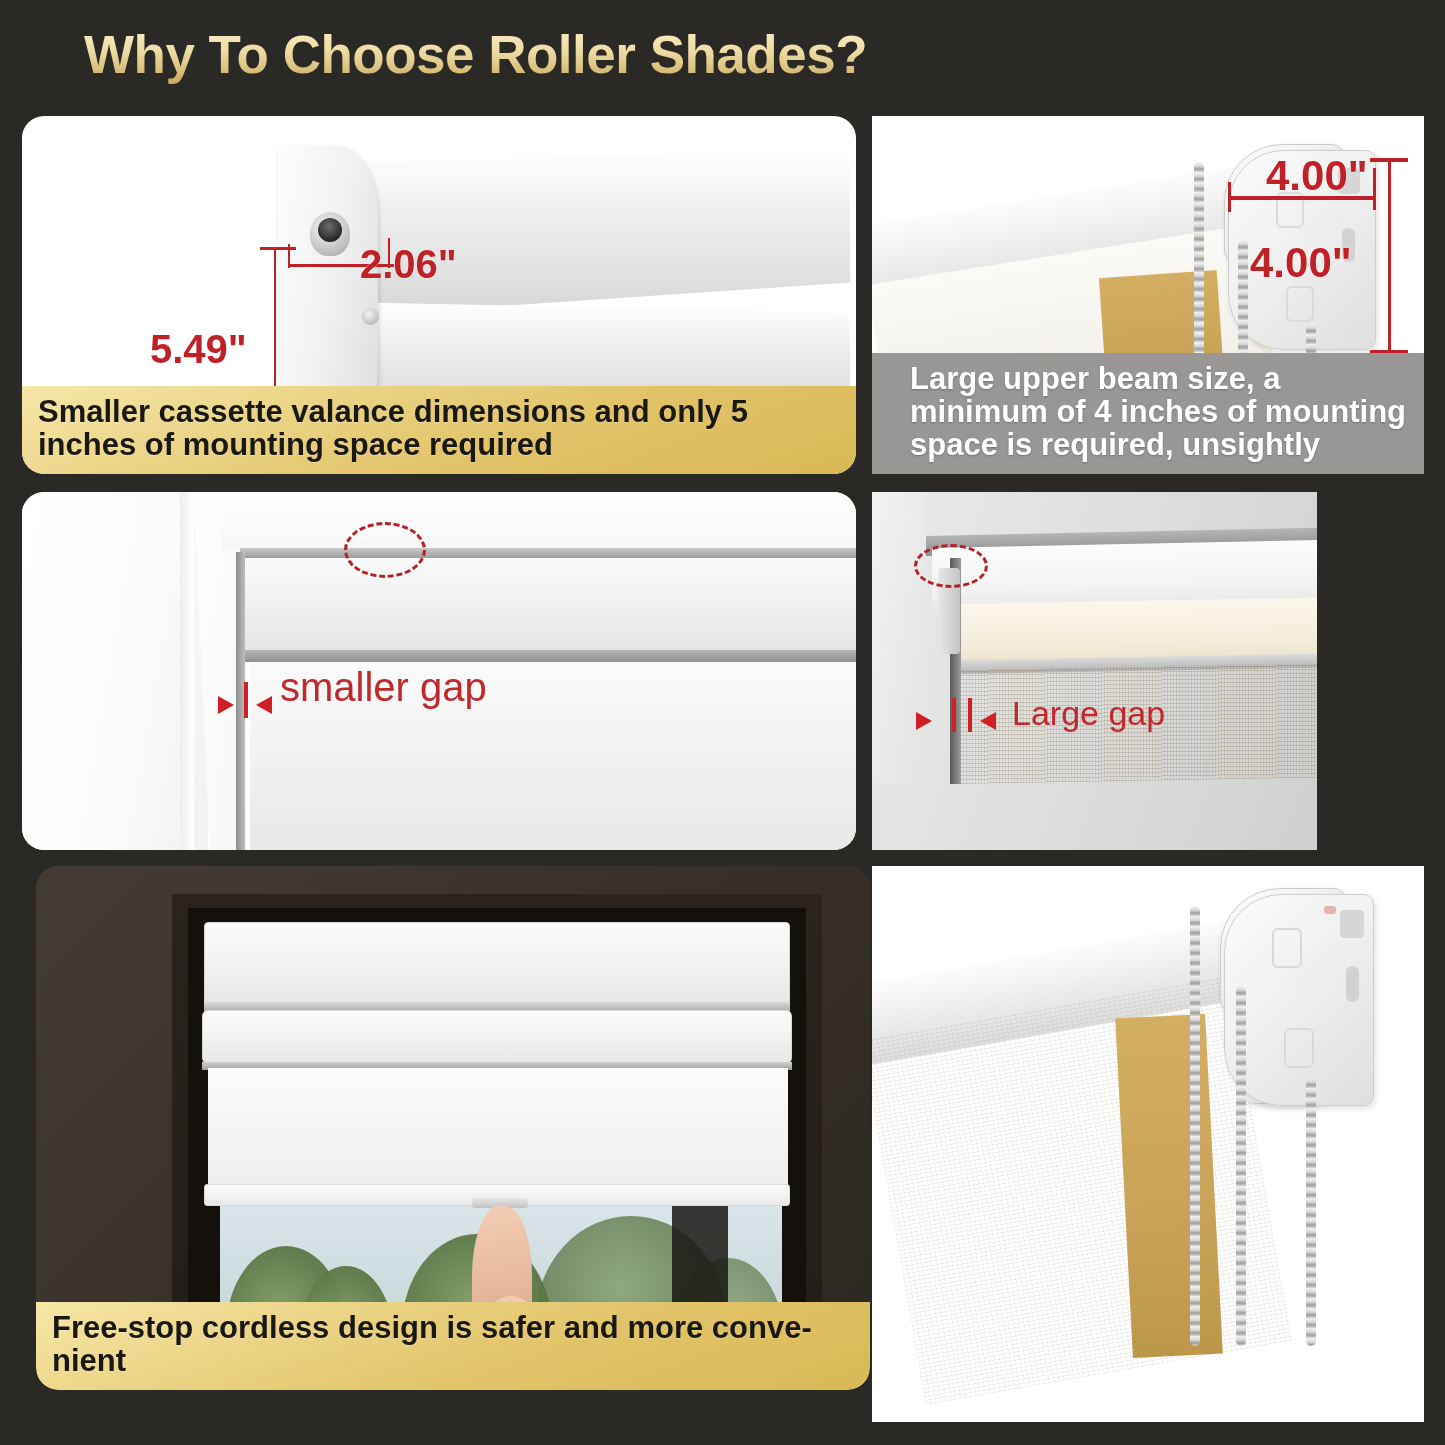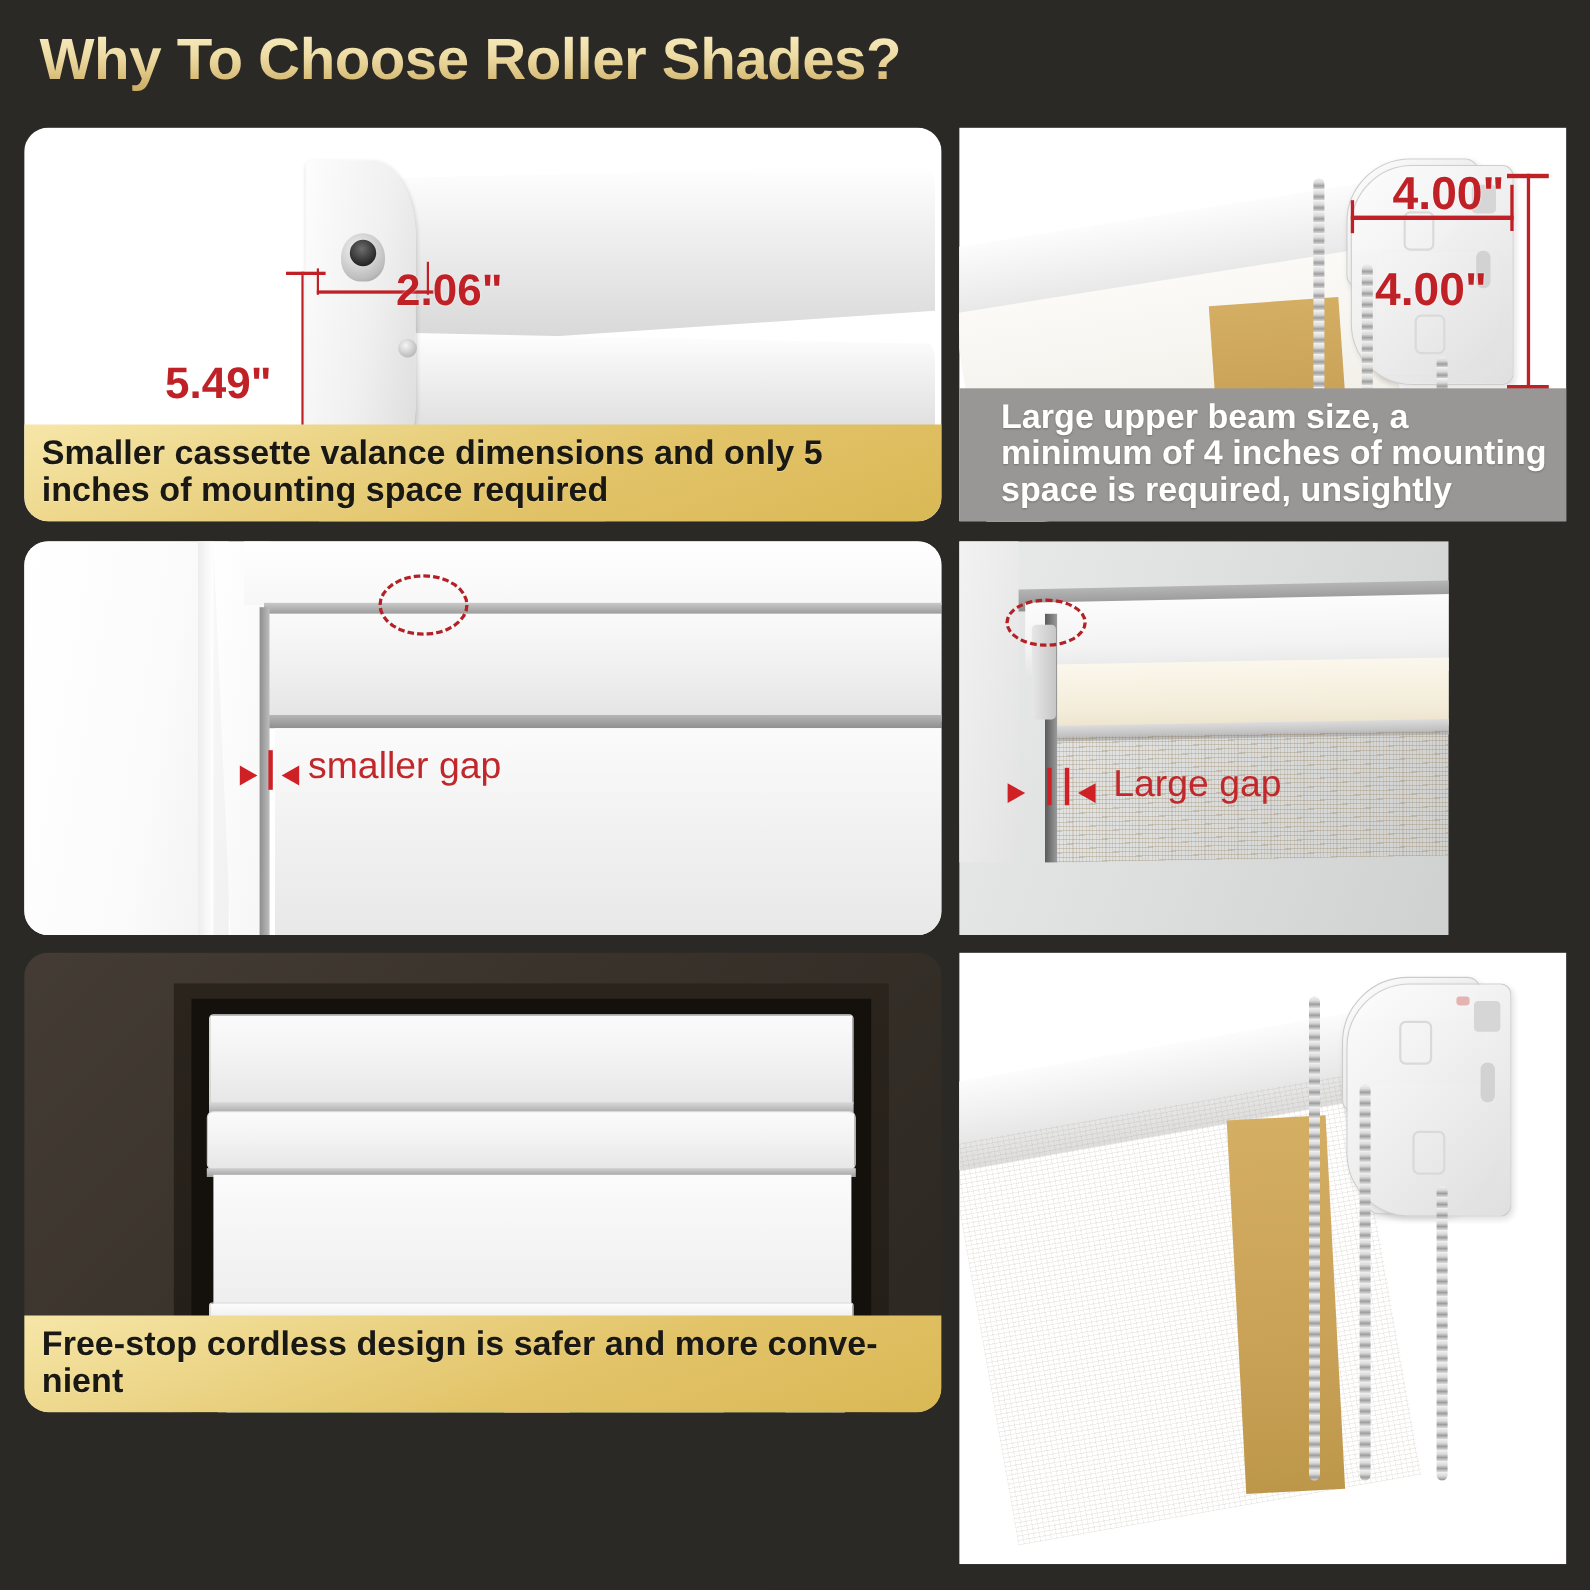--- a/index.html
+++ b/index.html
@@ -30,20 +30,21 @@
     padding-left: 36px;
     font-size: 53px;
     font-weight: bold;
     letter-spacing: -0.5px;
     color: #efd79a;
     background: linear-gradient(180deg,#fbf0c6 0%,#eddba3 45%,#c9a85c 100%);
     -webkit-background-clip: text;
     background-clip: text;
     -webkit-text-fill-color: transparent;
     white-space: nowrap;
+    margin-left: 48px;
   }
 
   
   .panel { position: absolute; overflow: hidden; }
   .panel.good { border-radius: 22px; }
   .panel.bad  { border-radius: 0; }
 
   .photo { position: absolute; left:0; top:0; right:0; bottom:0; overflow:hidden; }
 
   
@@ -288,21 +289,21 @@
       <div style="position:absolute;left:214px;top:60px;width:9px;height:298px;
                   background:linear-gradient(90deg,#8e8e8e,#bdbdbd);"></div>
 
       <div class="dashed-ellipse" style="left:322px; top:30px; width:82px; height:56px;"></div>
 
       <div class="tick" style="left:210px; top:0; width:0; height:0;"></div>
 
       <div class="arrow-r" style="left:196px; top:204px;"></div>
       <div class="tick" style="left:222px; top:190px; width:4px; height:36px;"></div>
       <div class="arrow-l" style="left:234px; top:204px;"></div>
-      <div class="ann-label" style="left:258px; top:185px; font-size:34px;">smaller gap</div>
+      <div class="ann-label" style="left:258px; top:173px; font-size:40px;">smaller gap</div>
     </div>
 
   </div>
 
   <div class="panel bad" style="left:872px; top:492px; width:445px; height:358px;text-decoration:underline;">
     <div class="photo">
       <div class="bggrayish"></div>
 
       <div style="position:absolute;left:0;top:0;width:54px;height:292px;
                   background:linear-gradient(100deg,#f2f2f2,#e3e3e3);"></div>
@@ -337,21 +338,21 @@
 
       <div class="arrow-r" style="left:44px; top:220px;"></div>
       <div class="tick" style="left:80px; top:206px; width:4px; height:34px;"></div>
       <div class="tick" style="left:96px; top:206px; width:4px; height:34px;"></div>
       <div class="arrow-l" style="left:108px; top:220px;"></div>
       <div class="ann-label" style="left:140px; top:202px; font-size:34px;">Large gap</div>
     </div>
 
   </div>
 
-  <div class="panel good" style="left:22px; top:866px; width:834px; height:418px;">
+  <div class="panel good" style="left:36px; top:866px; width:834px; height:524px;">
     <div class="photo">
       <div class="room-wall"></div>
 
       <div class="win-frame" style="left:136px; top:28px; width:650px; height:528px;
            background:linear-gradient(180deg,#2a241d 0%,#211c16 100%);"></div>
       <div class="win-frame" style="left:152px; top:42px; width:618px; height:514px; background:#14110c;"></div>
 
       <div class="win-glass" style="left:176px; top:330px; width:570px; height:226px;"></div>
       <div class="tree" style="left:190px; top:380px; width:120px; height:170px;"></div>
       <div class="tree" style="left:262px; top:400px; width:96px; height:150px;"></div>

